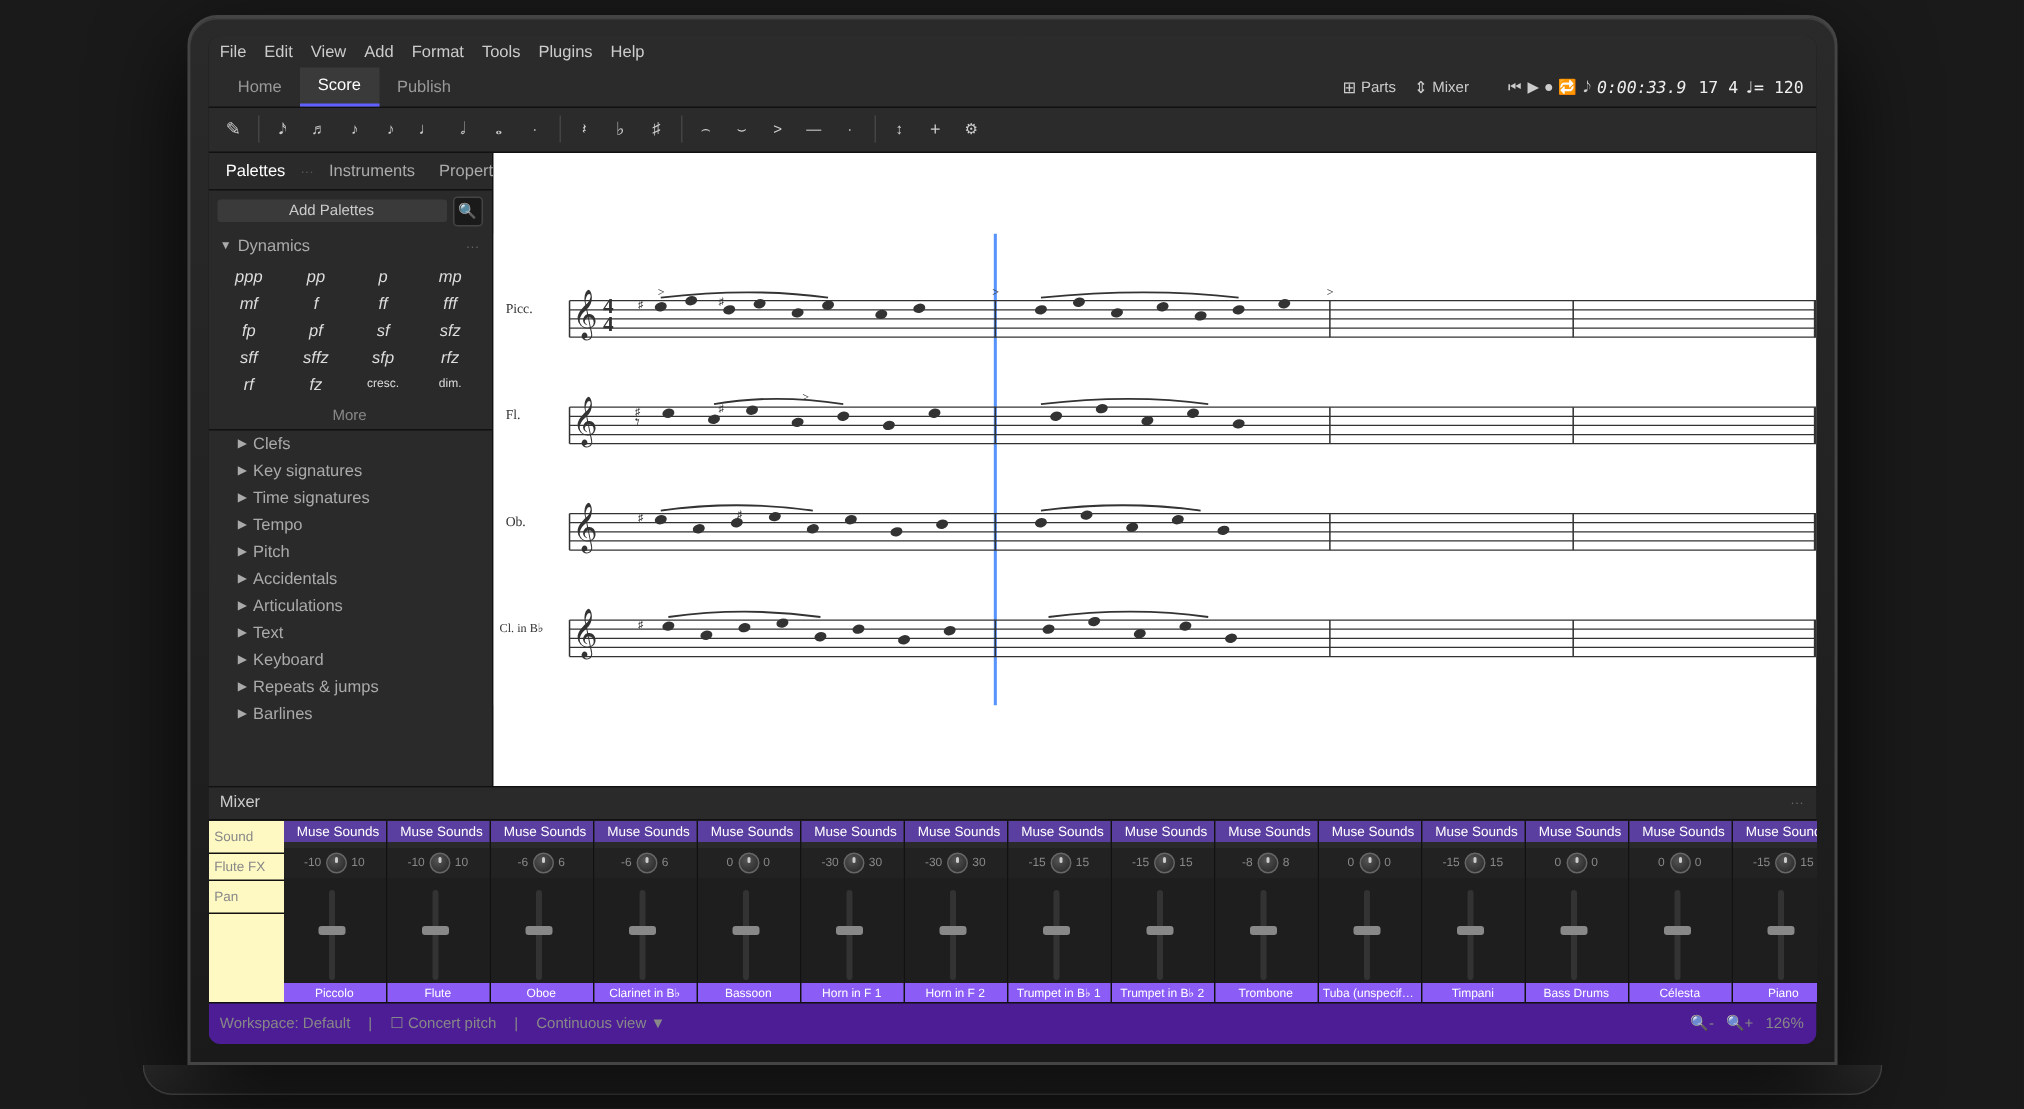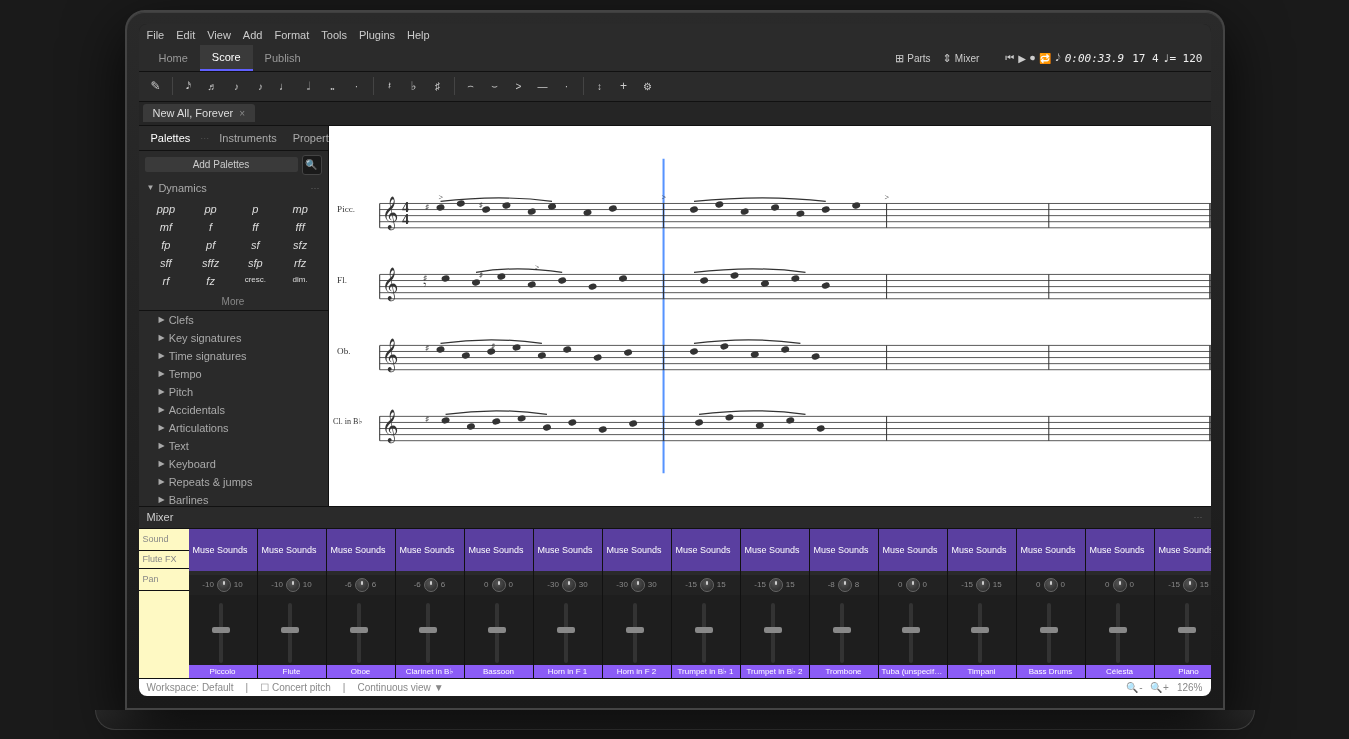--- a/index.html
+++ b/index.html
@@ -278,24 +278,24 @@
     .mixer-channel {
       width: 68px;
       background: #252525;
       flex-shrink: 0;
       display: flex;
       flex-direction: column;
     }
 
     .channel-sound {
       background: #5a3fa0;
-      padding: 16px 4px;
+      padding: 2px 4px;
       font-size: 9px;
       color: #fff;
-      text-align: left;
+      text-align: right;
       white-space: nowrap;
       overflow: hidden;
       text-overflow: ellipsis;
       cursor: pointer;
     }
 
     .channel-audiofx {
       background: #2a2a2a;
       padding: 2px 4px;
       font-size: 9px;
@@ -383,22 +383,22 @@
       font-size: 8px;
       color: #fff;
       text-align: center;
       white-space: nowrap;
       overflow: hidden;
       text-overflow: ellipsis;
     }
 
     
     .status-bar {
-      height: 18px;
-      background: #ffffff;
+      height: 28px;
+      background: #4c1d95;
       border-top: 1px solid #111;
       display: flex;
       align-items: center;
       padding: 0 8px;
       font-size: 10px;
       color: #888;
       gap: 12px;
     }
 
     .status-right {
@@ -527,26 +527,20 @@
       <div class="toolbar-btn" style="font-size:10px;">⌣</div>
       <div class="toolbar-btn" style="font-size:10px;">&gt;</div>
       <div class="toolbar-btn" style="font-size:10px;">—</div>
       <div class="toolbar-btn" style="font-size:10px;">·</div>
       <div class="toolbar-separator"></div>
       <div class="toolbar-btn" style="font-size:10px;">↕</div>
       <div class="toolbar-btn" style="font-size:12px;">+</div>
       <div class="toolbar-btn" style="font-size:10px;">⚙</div>
     </div>
 
-    <div class="score-tabs">
-      <div class="score-tab">
-        <span>New All, Forever</span>
-        <span class="close">×</span>
-      </div>
-    </div>
 
     <div class="score-wrapper">
 
       <div class="sidebar">
 
         <div class="sidebar-toolbar">
           <span class="sidebar-tab active">Palettes</span>
           <span style="color:#555;font-size:9px;">···</span>
           <span class="sidebar-tab">Instruments</span>
           <span class="sidebar-tab">Properties</span>

